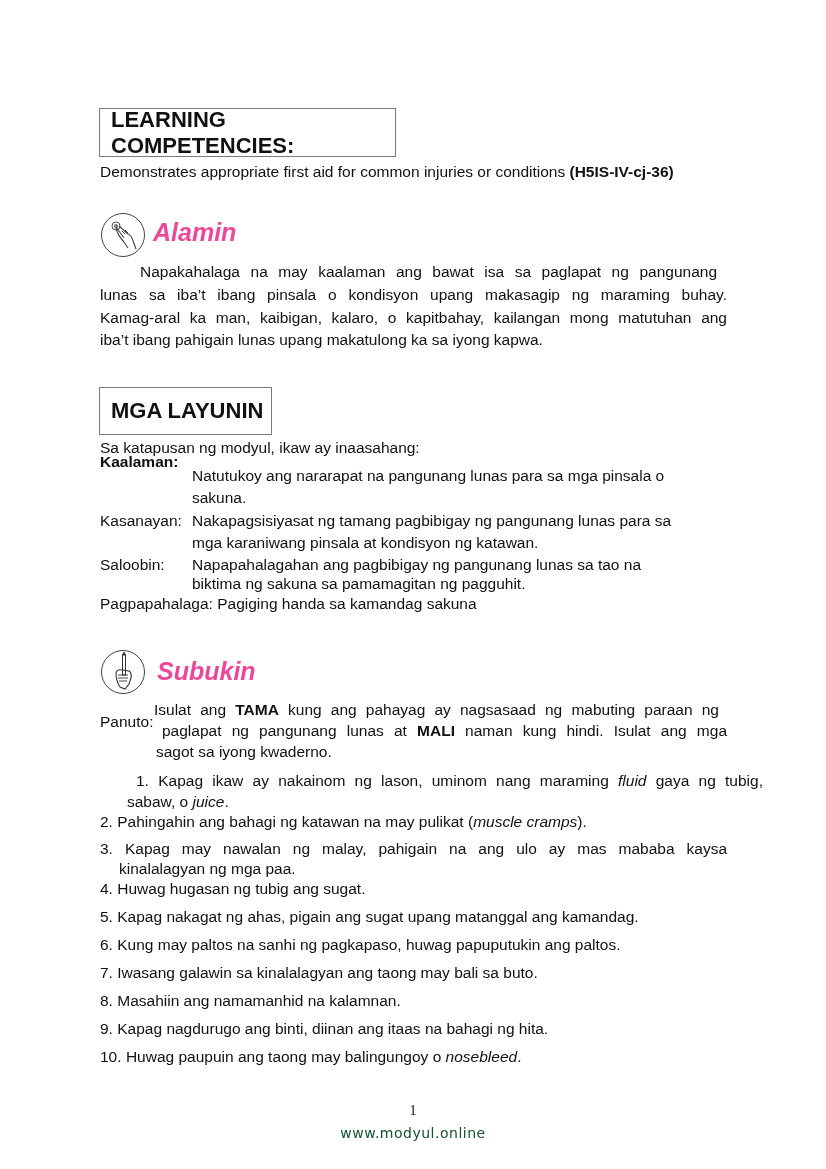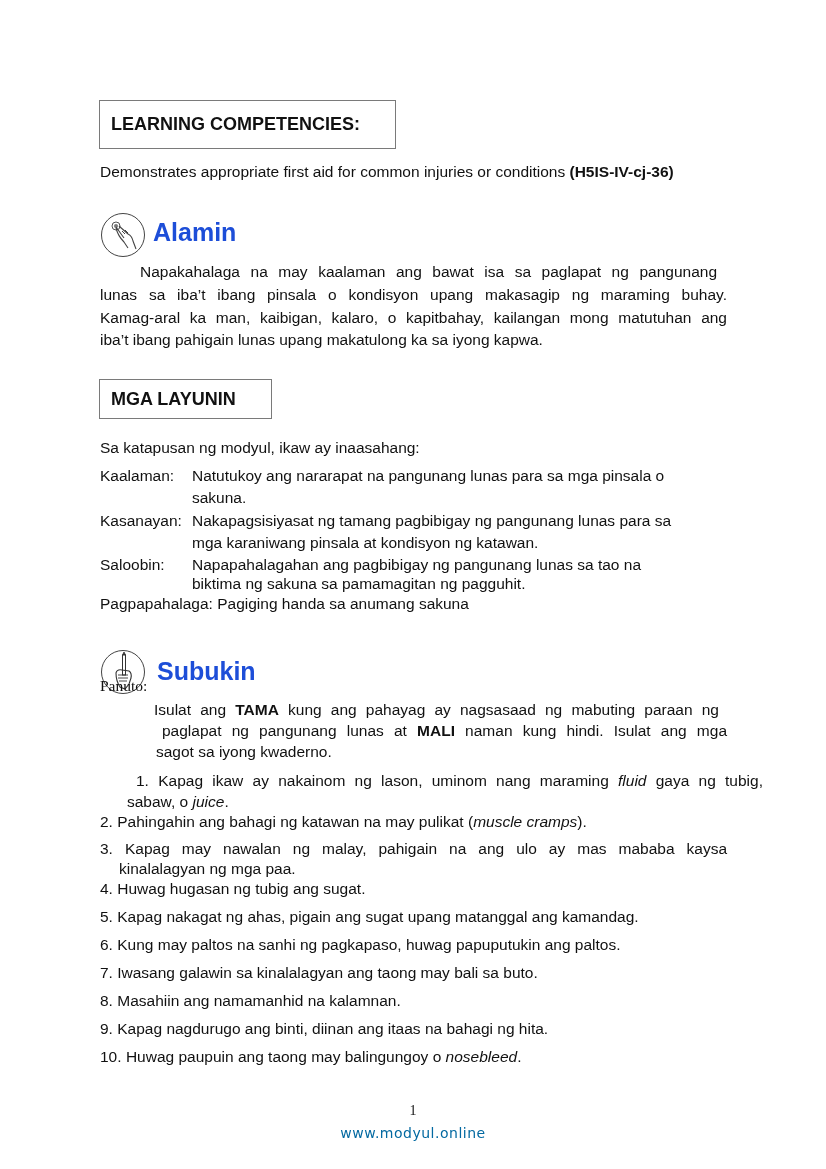--- a/index.html
+++ b/index.html
@@ -4,39 +4,39 @@
 <style>
   html, body { margin: 0; padding: 0; background: #ffffff; }
   body {
     width: 826px; height: 1169px; position: relative; overflow: hidden;
     font-family: "Liberation Sans", sans-serif; color: #111;
     font-size: 15.5px;
   }
   .abs { position: absolute; }
   .boxhead {
     position: absolute; border: 1.5px solid #7a7a7a; background: #fff;
-    box-sizing: border-box; font-weight: bold; font-size: 18px; color: #111;
-    display: flex; align-items: center; padding-left: 11px;
+    box-sizing: border-box; font-weight: bold; font-size: 22px; color: #111;
+    display: flex; align-items: center; padding-left: 11px; margin-top: 8px;
   }
   .line { position: absolute; left: 100px; white-space: nowrap; line-height: 20px; }
   .just { position: absolute; left: 100px; width: 627px; text-align: justify; text-align-last: justify; line-height: 20px; white-space: nowrap; }
   .section-title {
-    position: absolute; font-weight: bold; font-size: 25px; color: #1d4ed8;
+    position: absolute; font-weight: bold; font-style: italic; font-size: 25px; color: #ec4899;
   }
   .icon-circle {
     position: absolute; width: 44px; height: 44px; border: 1.2px solid #444; border-radius: 50%;
     box-sizing: border-box; background: #fff;
   }
   .icon-circle svg { position: absolute; left: 0; top: 0; }
   .obj-label { position: absolute; left: 100px; line-height: 20px; }
   .obj-text { position: absolute; left: 192px; line-height: 20px; white-space: nowrap; }
   .bold { font-weight: bold; }
   .ital { font-style: italic; }
   .pagenum { position: absolute; left: 0; width: 826px; text-align: center; font-family: "Liberation Serif", serif; font-size: 14px; color: #111; }
-  .watermark { position: absolute; left: 0; width: 826px; text-align: center; font-family: "DejaVu Sans", sans-serif; font-size: 14px; color: #0369a1; letter-spacing: 0.5px; }
+  .watermark { position: absolute; left: 0; width: 826px; text-align: center; font-family: "DejaVu Sans", sans-serif; font-size: 14px; color: #14532d; letter-spacing: 0.5px; }
 </style>
 </head>
 <body>
 
 <div class="boxhead" style="left:99px; top:100px; width:297px; height:49px;">
   <span>LEARNING COMPETENCIES:</span>
 </div>
 <div class="line" style="top:162px;">
   <span>Demonstrates appropriate first aid for common injuries or conditions </span><span class="bold">(H5IS-IV-cj-36)</span>
 </div>
@@ -49,50 +49,50 @@
     <path d="M20 17 L23 20 M23 16 L26 19" fill="none" stroke="#444" stroke-width="1"></path>
   </svg>
 </div>
 <div class="section-title" style="left:153px; top:218px;">Alamin</div>
 
 <div class="line" style="left:140px; width:577px; top:262px; text-align:justify; text-align-last:justify;">Napakahalaga na may kaalaman ang bawat isa sa paglapat ng pangunang</div>
 <div class="just" style="top:285px;">lunas sa iba’t ibang pinsala o kondisyon upang makasagip ng maraming buhay.</div>
 <div class="just" style="top:308px;">Kamag-aral ka man, kaibigan, kalaro, o kapitbahay, kailangan mong matutuhan ang</div>
 <div class="line" style="top:330px;">iba’t ibang pahigain lunas upang makatulong ka sa iyong kapwa.</div>
 
-<div class="boxhead" style="left:99px; top:379px; width:173px; height:40px;">
+<div class="boxhead" style="left:99px; top:379px; width:173px; height:48px;">
   <span>MGA LAYUNIN</span>
 </div>
 <div class="line" style="top:438px;">Sa katapusan ng modyul, ikaw ay inaasahang:</div>
 
-<div class="obj-label" style="top:466px;">Kaalaman:</div>
+<div class="obj-label" style="top:452px;font-weight:bold;">Kaalaman:</div>
 <div class="obj-text" style="top:466px;">Natutukoy ang nararapat na pangunang lunas para sa mga pinsala o</div>
 <div class="obj-text" style="top:488px;">sakuna.</div>
 
 <div class="obj-label" style="top:511px;">Kasanayan:</div>
 <div class="obj-text" style="top:511px;">Nakapagsisiyasat ng tamang pagbibigay ng pangunang lunas para sa</div>
 <div class="obj-text" style="top:533px;">mga karaniwang pinsala at kondisyon ng katawan.</div>
 
 <div class="obj-label" style="top:555px;">Saloobin:</div>
 <div class="obj-text" style="top:555px;">Napapahalagahan ang pagbibigay ng pangunang lunas sa tao na</div>
 <div class="obj-text" style="top:574px;">biktima ng sakuna sa pamamagitan ng pagguhit.</div>
 
-<div class="line" style="top:594px;">Pagpapahalaga: Pagiging handa sa anumang sakuna</div>
+<div class="line" style="top:594px;">Pagpapahalaga: Pagiging handa sa kamandag sakuna</div>
 
 <div class="icon-circle" style="left:101px; top:650px;">
   <svg width="44" height="44" viewBox="0 0 44 44">
     <rect x="20.5" y="4" width="3" height="20" fill="none" stroke="#333" stroke-width="1"></rect>
     <path d="M20.5 4 L22 1 L23.5 4" fill="#333" stroke="#333" stroke-width="0.8"></path>
     <path d="M14 22 Q15 18 20 19 L27 20 Q30 22 29 27 L27 33 L23 38 L18 36 Q14 30 14 22 Z" fill="none" stroke="#333" stroke-width="1.1"></path>
     <path d="M16 24 L26 24 M16 27 L26 27 M17 30 L25 30" fill="none" stroke="#333" stroke-width="0.9"></path>
   </svg>
 </div>
 <div class="section-title" style="left:157px; top:657px;">Subukin</div>
 
-<div class="line" style="top:676px;font-family:Liberation Serif, serif;">Panuto:</div>
+<div class="line" style="top:712px;">Panuto:</div>
 <div class="abs" style="left:154px; width:565px; top:700px; line-height:20px; white-space:nowrap; text-align:justify; text-align-last:justify;">
   <span>Isulat ang </span><span class="bold">TAMA</span><span> kung ang pahayag ay nagsasaad ng mabuting paraan ng</span>
 </div>
 <div class="abs" style="left:162px; width:565px; top:721px; line-height:20px; white-space:nowrap; text-align:justify; text-align-last:justify;">
   <span>paglapat ng pangunang lunas at </span><span class="bold">MALI</span><span> naman kung hindi. Isulat ang mga</span>
 </div>
 <div class="abs" style="left:156px; top:742px; line-height:20px; white-space:nowrap;">sagot sa iyong kwaderno.</div>
 
 <div class="just" style="top:771px;margin-left:36px;">
   <span>1.</span> <span>Kapag ikaw ay nakainom ng lason, uminom nang maraming </span><span class="ital">fluid</span><span> gaya ng tubig,</span>

